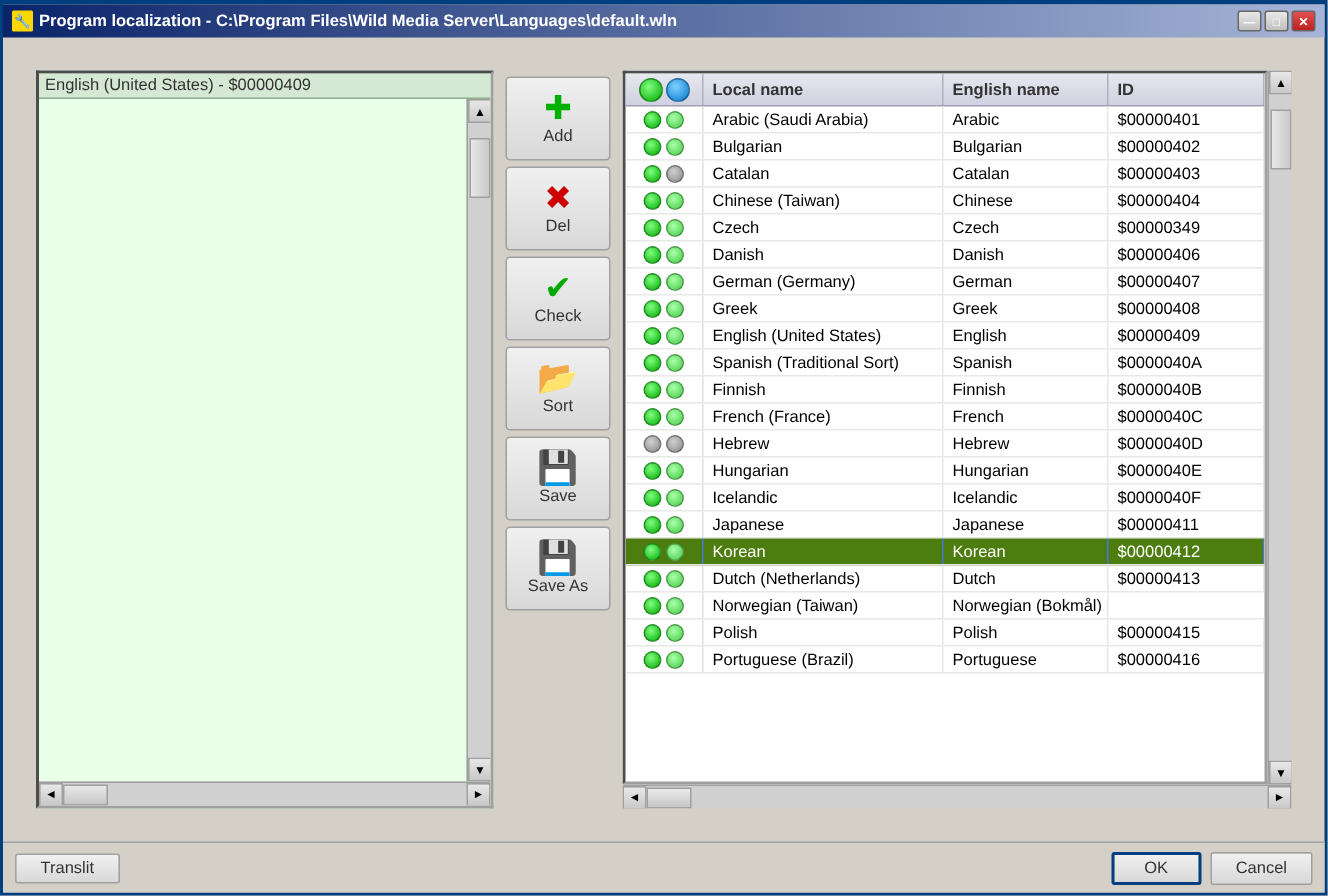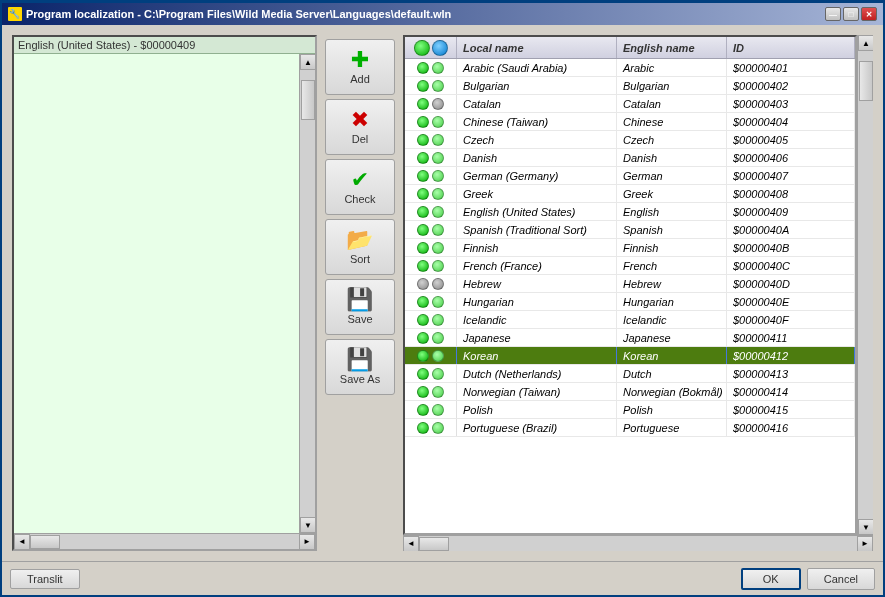--- a/index.html
+++ b/index.html
@@ -63,21 +63,21 @@
       font-weight: bold;
     }
 
     .title-btn.minimize { background: linear-gradient(#e8e8e8, #c0c0c0); }
     .title-btn.maximize { background: linear-gradient(#e8e8e8, #c0c0c0); }
     .title-btn.close { background: linear-gradient(#e05050, #c02020); color: white; }
 
     .main-content {
       display: flex;
       flex: 1;
-      padding: 10px;
+      padding: 22px;
       gap: 4px;
       overflow: hidden;
     }
 
     .left-panel {
       display: flex;
       flex-direction: column;
       width: 305px;
       flex-shrink: 0;
     }
@@ -354,21 +354,20 @@
       flex: 1;
       display: flex;
       flex-direction: column;
       overflow: hidden;
     }
 
     .right-inner {
       flex: 1;
       display: flex;
       overflow: hidden;
-      font-style: italic;
     }
 
     .right-table-area {
       flex: 1;
       display: flex;
       flex-direction: column;
       overflow: hidden;
       border: 2px inset #a0a0a0;
       background: white;
     }
@@ -493,21 +492,21 @@
     <div class="row-cell col-english">Chinese</div>
     <div class="row-cell col-id">$00000404</div>
   </div>
               <div class="table-row">
     <div class="row-icons">
       <div class="status-dot dot-green"></div>
       <div class="status-dot dot-green-light"></div>
     </div>
     <div class="row-cell col-local">Czech</div>
     <div class="row-cell col-english">Czech</div>
-    <div class="row-cell col-id">$00000405</div>
+    <div class="row-cell col-id">$00000349</div>
   </div>
               <div class="table-row">
     <div class="row-icons">
       <div class="status-dot dot-green"></div>
       <div class="status-dot dot-green-light"></div>
     </div>
     <div class="row-cell col-local">Danish</div>
     <div class="row-cell col-english">Danish</div>
     <div class="row-cell col-id">$00000406</div>
   </div>
@@ -619,21 +618,20 @@
     <div class="row-cell col-english">Dutch</div>
     <div class="row-cell col-id">$00000413</div>
   </div>
               <div class="table-row">
     <div class="row-icons">
       <div class="status-dot dot-green"></div>
       <div class="status-dot dot-green-light"></div>
     </div>
     <div class="row-cell col-local">Norwegian (Taiwan)</div>
     <div class="row-cell col-english">Norwegian (Bokmål)</div>
-    <div class="row-cell col-id">$00000414</div>
   </div>
               <div class="table-row">
     <div class="row-icons">
       <div class="status-dot dot-green"></div>
       <div class="status-dot dot-green-light"></div>
     </div>
     <div class="row-cell col-local">Polish</div>
     <div class="row-cell col-english">Polish</div>
     <div class="row-cell col-id">$00000415</div>
   </div>

